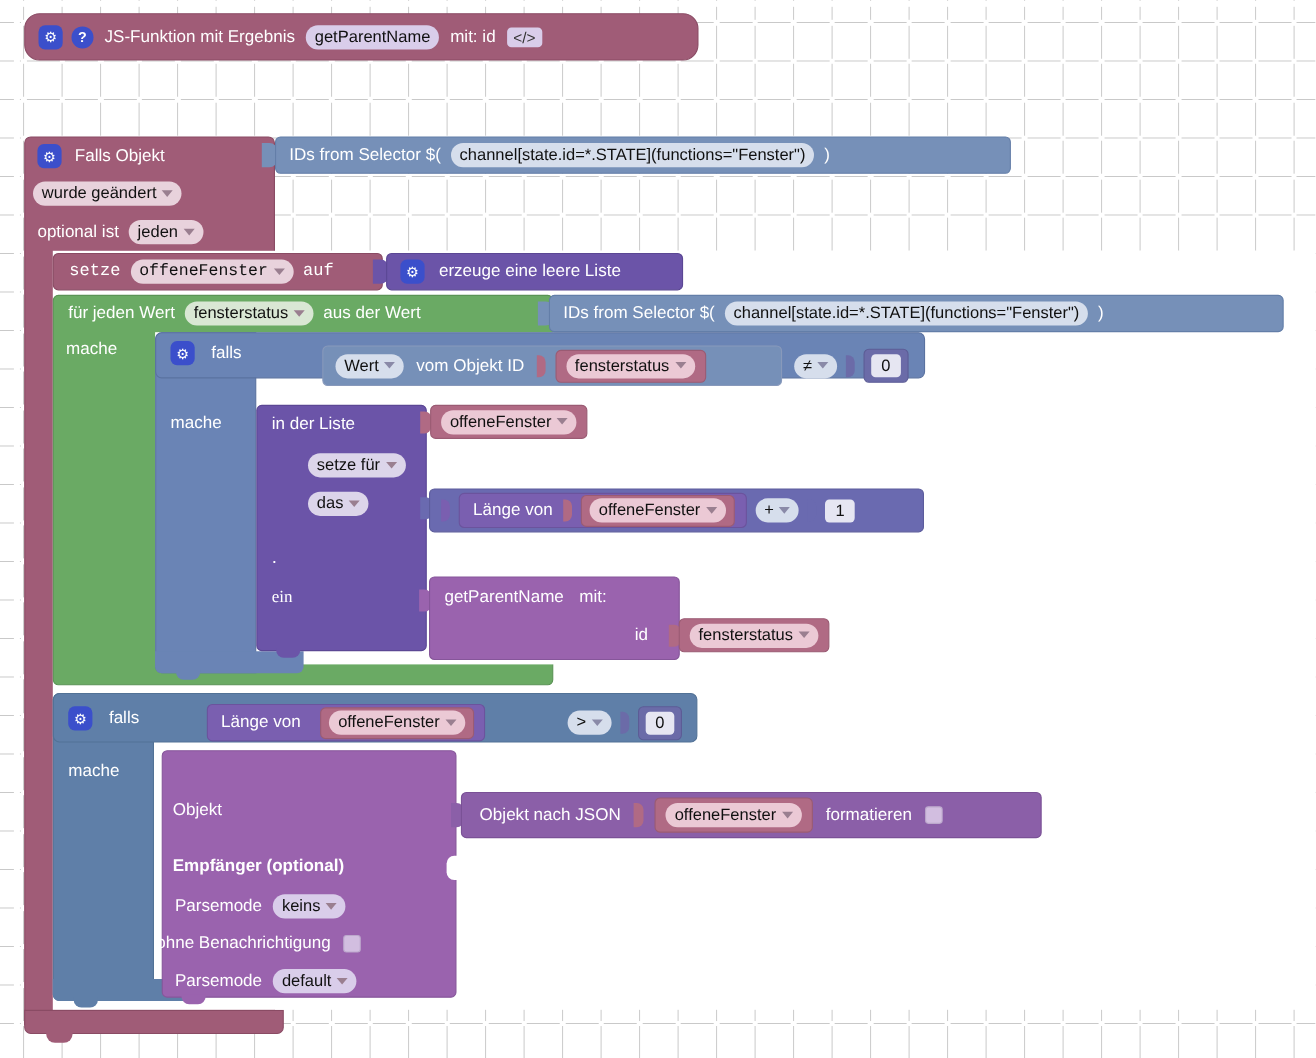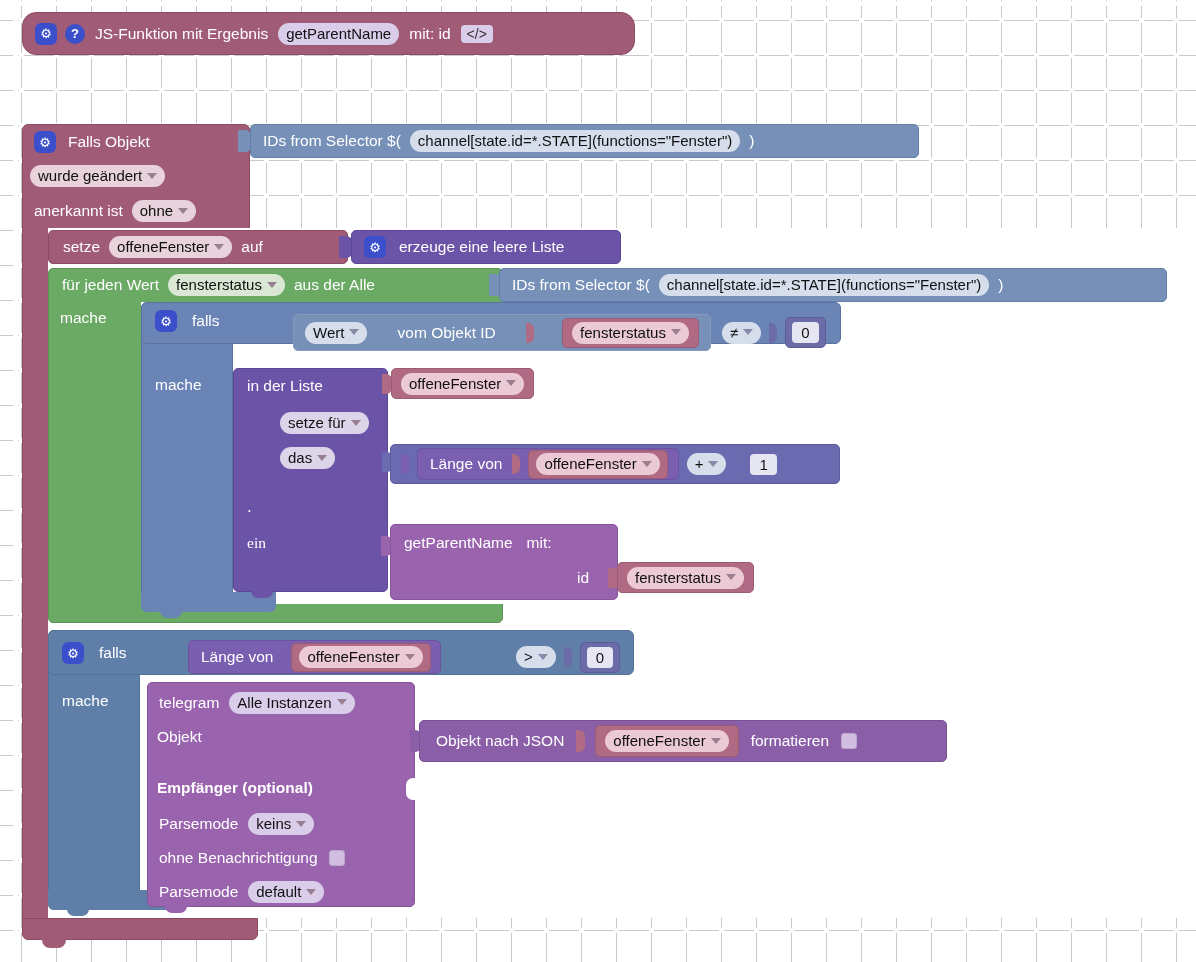--- a/index.html
+++ b/index.html
@@ -41,22 +41,22 @@
     position: absolute;
     border-radius: 5px;
     color: #fff;
     font-size: 15.5px;
     line-height: 1;
     white-space: nowrap;
     display: flex;
     align-items: center;
   }
   .b-hat   { background:#A05C77; border:1px solid #8a4b64; }
-  .b-rose  { background:#A05C77; border:1px solid #8a4b64; }
-  .b-blue  { background:#6A84B5; border:1px solid #5a72a0;justify-content:space-between; }
+  .b-rose  { background:#A05C77; border:1px solid #8a4b64;font-family:Liberation Mono, monospace; }
+  .b-blue  { background:#6A84B5; border:1px solid #5a72a0; }
   .b-steel { background:#7690B8; border:1px solid #637ea8; }
   .b-purple{ background:#6B54A8; border:1px solid #5b4794; }
   .b-viol  { background:#8B5FA8; border:1px solid #7a5196; }
   .b-pinky { background:#B06A84; border:1px solid #9a5b73; }
   .b-lav   { background:#7A5FB0; border:1px solid #6b539d; }
 
   
   .fld {
     background:#E8D2DC; color:#101010;
     border-radius:11px; padding:3px 8px 4px 8px;
@@ -131,23 +131,23 @@
       </span>
     <span class="lbl">Falls Objekt</span>
   </div>
   <div class="blk" style="left:30px; top:164px; height:24px; background:transparent; border:none;">
     <span class="fld">
       <span>wurde geändert</span>
         <i class="caret"></i>
     </span>
   </div>
   <div class="blk" style="left:32px; top:199px; height:24px; gap:7px; background:transparent; border:none;">
-    <span class="lbl">anerkannt ist</span>
+    <span class="lbl">optional ist</span>
     <span class="fld">
-      <span>ohne</span>
+      <span>jeden</span>
         <i class="caret"></i>
     </span>
   </div>
 
   <div style="position:absolute;left:238px;top:130px;width:14px;height:22px;background:#7690B8;border-radius:0 7px 7px 0;"></div>
   <div class="blk b-steel" style="left:250px; top:124px; width:669px; height:34px; gap:7px; padding:0 10px;">
     <span class="lbl">IDs from Selector $(</span>
     <span class="fld lightblue">
         <span>channel[state.id=*.STATE](functions="Fenster")</span>
       </span>
@@ -171,21 +171,21 @@
   </div>
 
   <div style="position:absolute;left:48px;top:268px;width:455px;height:355px;background:#6AAA64;border:1px solid #5a9355;border-radius:5px;"></div>
   <div style="position:absolute;left:141px;top:302px;width:1055px;height:302px;background:#ffffff;"></div>
   <div class="blk" style="left:60px; top:272px; height:26px; gap:7px; background:transparent; border:none;">
     <span class="lbl">für jeden Wert</span>
     <span class="fld greenish">
       <span>fensterstatus</span>
         <i class="caret"></i>
     </span>
-    <span class="lbl">aus der Alle</span>
+    <span class="lbl">aus der Wert</span>
   </div>
   <div class="blk" style="left:60px; top:307px; height:22px; background:transparent;border:none;">
     <span>mache</span>
   </div>
   <div style="position:absolute;left:489px;top:274px;width:14px;height:22px;background:#7690B8;border-radius:0 7px 7px 0;"></div>
   <div class="blk b-steel" style="left:499px; top:268px; width:668px; height:34px; gap:7px; padding:0 10px;">
     <span class="lbl">IDs from Selector $(</span>
     <span class="fld lightblue">
         <span>channel[state.id=*.STATE](functions="Fenster")</span>
       </span>
@@ -335,42 +335,35 @@
     </span>
     <span style="width:8px;height:20px;background:#6B6BA8;border-radius:0 6px 6px 0;display:inline-block;"></span>
     <span class="blk" style="position:static;background:#6B6BA8;border:1px solid #5c5c96;height:31px;padding:0 6px;border-radius:5px;">
       <span class="num">0</span>
     </span>
   </div>
 
   <div style="position:absolute;left:147px;top:682px;width:268px;height:225px;background:#9A63AE;border:1px solid #86569a;border-radius:5px;"></div>
   <div style="position:absolute;left:165px;top:904px;width:22px;height:9px;background:#9A63AE;border-radius:0 0 7px 7px;"></div>
 
-  <div class="blk" style="left:157px; top:690px; height:25px; gap:8px; background:transparent;border:none;">
-    <span class="lbl">telegram</span>
-    <span class="fld lav">
-      <span>Alle Instanzen</span>
-        <i class="caret"></i>
-    </span>
-  </div>
   <div class="blk" style="left:157px; top:726px; height:22px; background:transparent;border:none;">
     <span>Objekt</span>
   </div>
   <div class="blk" style="left:157px; top:777px; height:22px; background:transparent;border:none;font-weight:bold;">
     <span>Empfänger (optional)</span>
   </div>
   <div style="position:absolute;left:406px;top:778px;width:12px;height:22px;background:#ffffff;border-radius:7px 0 0 7px;"></div>
   <div class="blk" style="left:157px; top:812px; height:24px; gap:8px; background:transparent;border:none;">
     <span class="lbl">Parsemode</span>
     <span class="fld lav">
       <span>keins</span>
         <i class="caret"></i>
     </span>
   </div>
-  <div class="blk" style="left:157px; top:846px; height:24px; gap:9px; background:transparent;border:none;">
+  <div class="blk" style="left:140px; top:846px; height:24px; gap:9px; background:transparent;border:none;">
     <span class="lbl">ohne Benachrichtigung</span>
     <span class="chk"></span>
   </div>
   <div class="blk" style="left:157px; top:880px; height:24px; gap:8px; background:transparent;border:none;">
     <span class="lbl">Parsemode</span>
     <span class="fld lav">
       <span>default</span>
         <i class="caret"></i>
     </span>
   </div>

